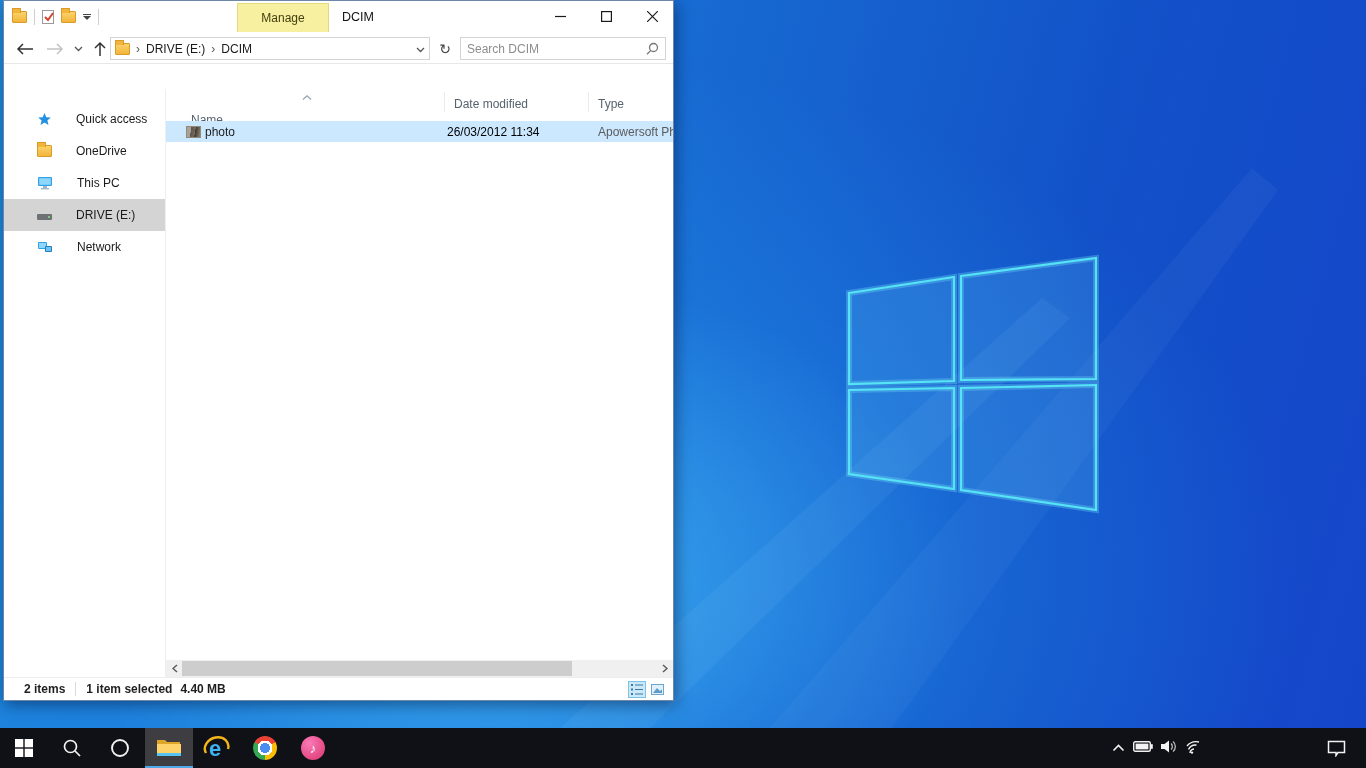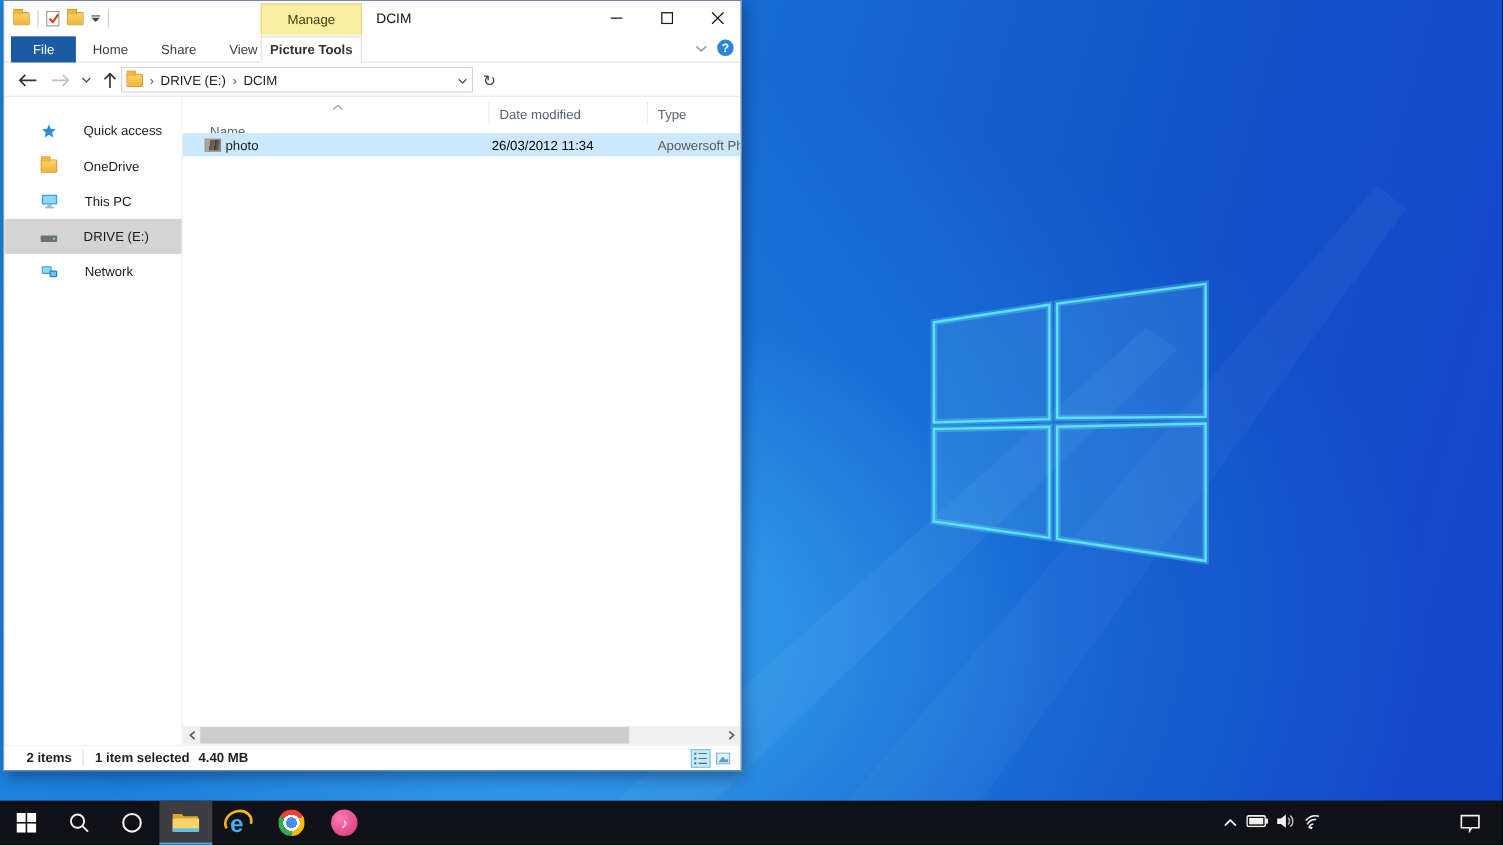--- a/index.html
+++ b/index.html
@@ -166,35 +166,20 @@
             <rect x="0.6" y="0.6" width="9.8" height="9.8" fill="none" stroke="#1a1a1a" stroke-width="1.2"></rect>
           </svg>
       </div>
       <div class="caption-btn btn-close">
         <svg width="11" height="11" viewBox="0 0 11 11">
             <path d="M0 0 L11 11 M11 0 L0 11" stroke="#1a1a1a" stroke-width="1.2"></path>
           </svg>
       </div>
     </div>
 
-    <div class="tabrow">
-      <div class="tab tab-file">File</div>
-      <div class="tab">Home</div>
-      <div class="tab">Share</div>
-      <div class="tab">View</div>
-      <div class="tab tab-picture-tools">Picture Tools</div>
-      <div class="ribbon-right">
-        <span>
-          <svg width="11" height="7" viewBox="0 0 11 7">
-              <polyline points="1,1 5.5,5.5 10,1" stroke="#9a9a9a" stroke-width="1.4" fill="none"></polyline>
-            </svg>
-        </span>
-        <span class="help-circle">?</span>
-      </div>
-    </div>
 
     <div class="navbar">
       <span class="nav-ico" style="left:9px">
         <svg width="18" height="12" viewBox="0 0 18 12">
             <path d="M17 6 H2 M7 1 L2 6 L7 11" stroke="#333" stroke-width="1.5" fill="none"></path>
           </svg>
       </span>
       <span class="nav-ico" style="left:39px">
         <svg width="18" height="12" viewBox="0 0 18 12">
             <path d="M1 6 H16 M11 1 L16 6 L11 11" stroke="#c2c2c2" stroke-width="1.5" fill="none"></path>
@@ -216,20 +201,27 @@
         <span>DRIVE (E:)</span>
         <span class="crumb-sep">›</span>
         <span>DCIM</span>
         <span class="addr-chevron">
           <svg width="9" height="6" viewBox="0 0 9 6">
               <polyline points="1,1 4.5,4.5 8,1" stroke="#555" stroke-width="1.3" fill="none"></polyline>
             </svg>
         </span>
       </div>
       <span class="refresh-btn">↻</span>
+      <div class="searchbox">
+        <input type="text" placeholder="Search DCIM" style="">
+        <svg width="13" height="13" viewBox="0 0 13 13">
+          <circle cx="7.5" cy="5.5" r="4" stroke="#777" stroke-width="1.3" fill="none"></circle>
+          <line x1="4.6" y1="8.6" x2="1" y2="12.2" stroke="#777" stroke-width="1.3"></line>
+        </svg>
+      </div>
     </div>
 
     <div class="bodyarea">
       <div class="sidebar">
         <div class="side-item">
           <svg width="15" height="15" viewBox="0 0 15 15">
             <path d="M7.5 1 L9.3 5.2 L13.8 5.6 L10.4 8.5 L11.5 13 L7.5 10.6 L3.5 13 L4.6 8.5 L1.2 5.6 L5.7 5.2 Z" fill="#2590e0"></path>
           </svg>
           <span>Quick access</span>
         </div>

